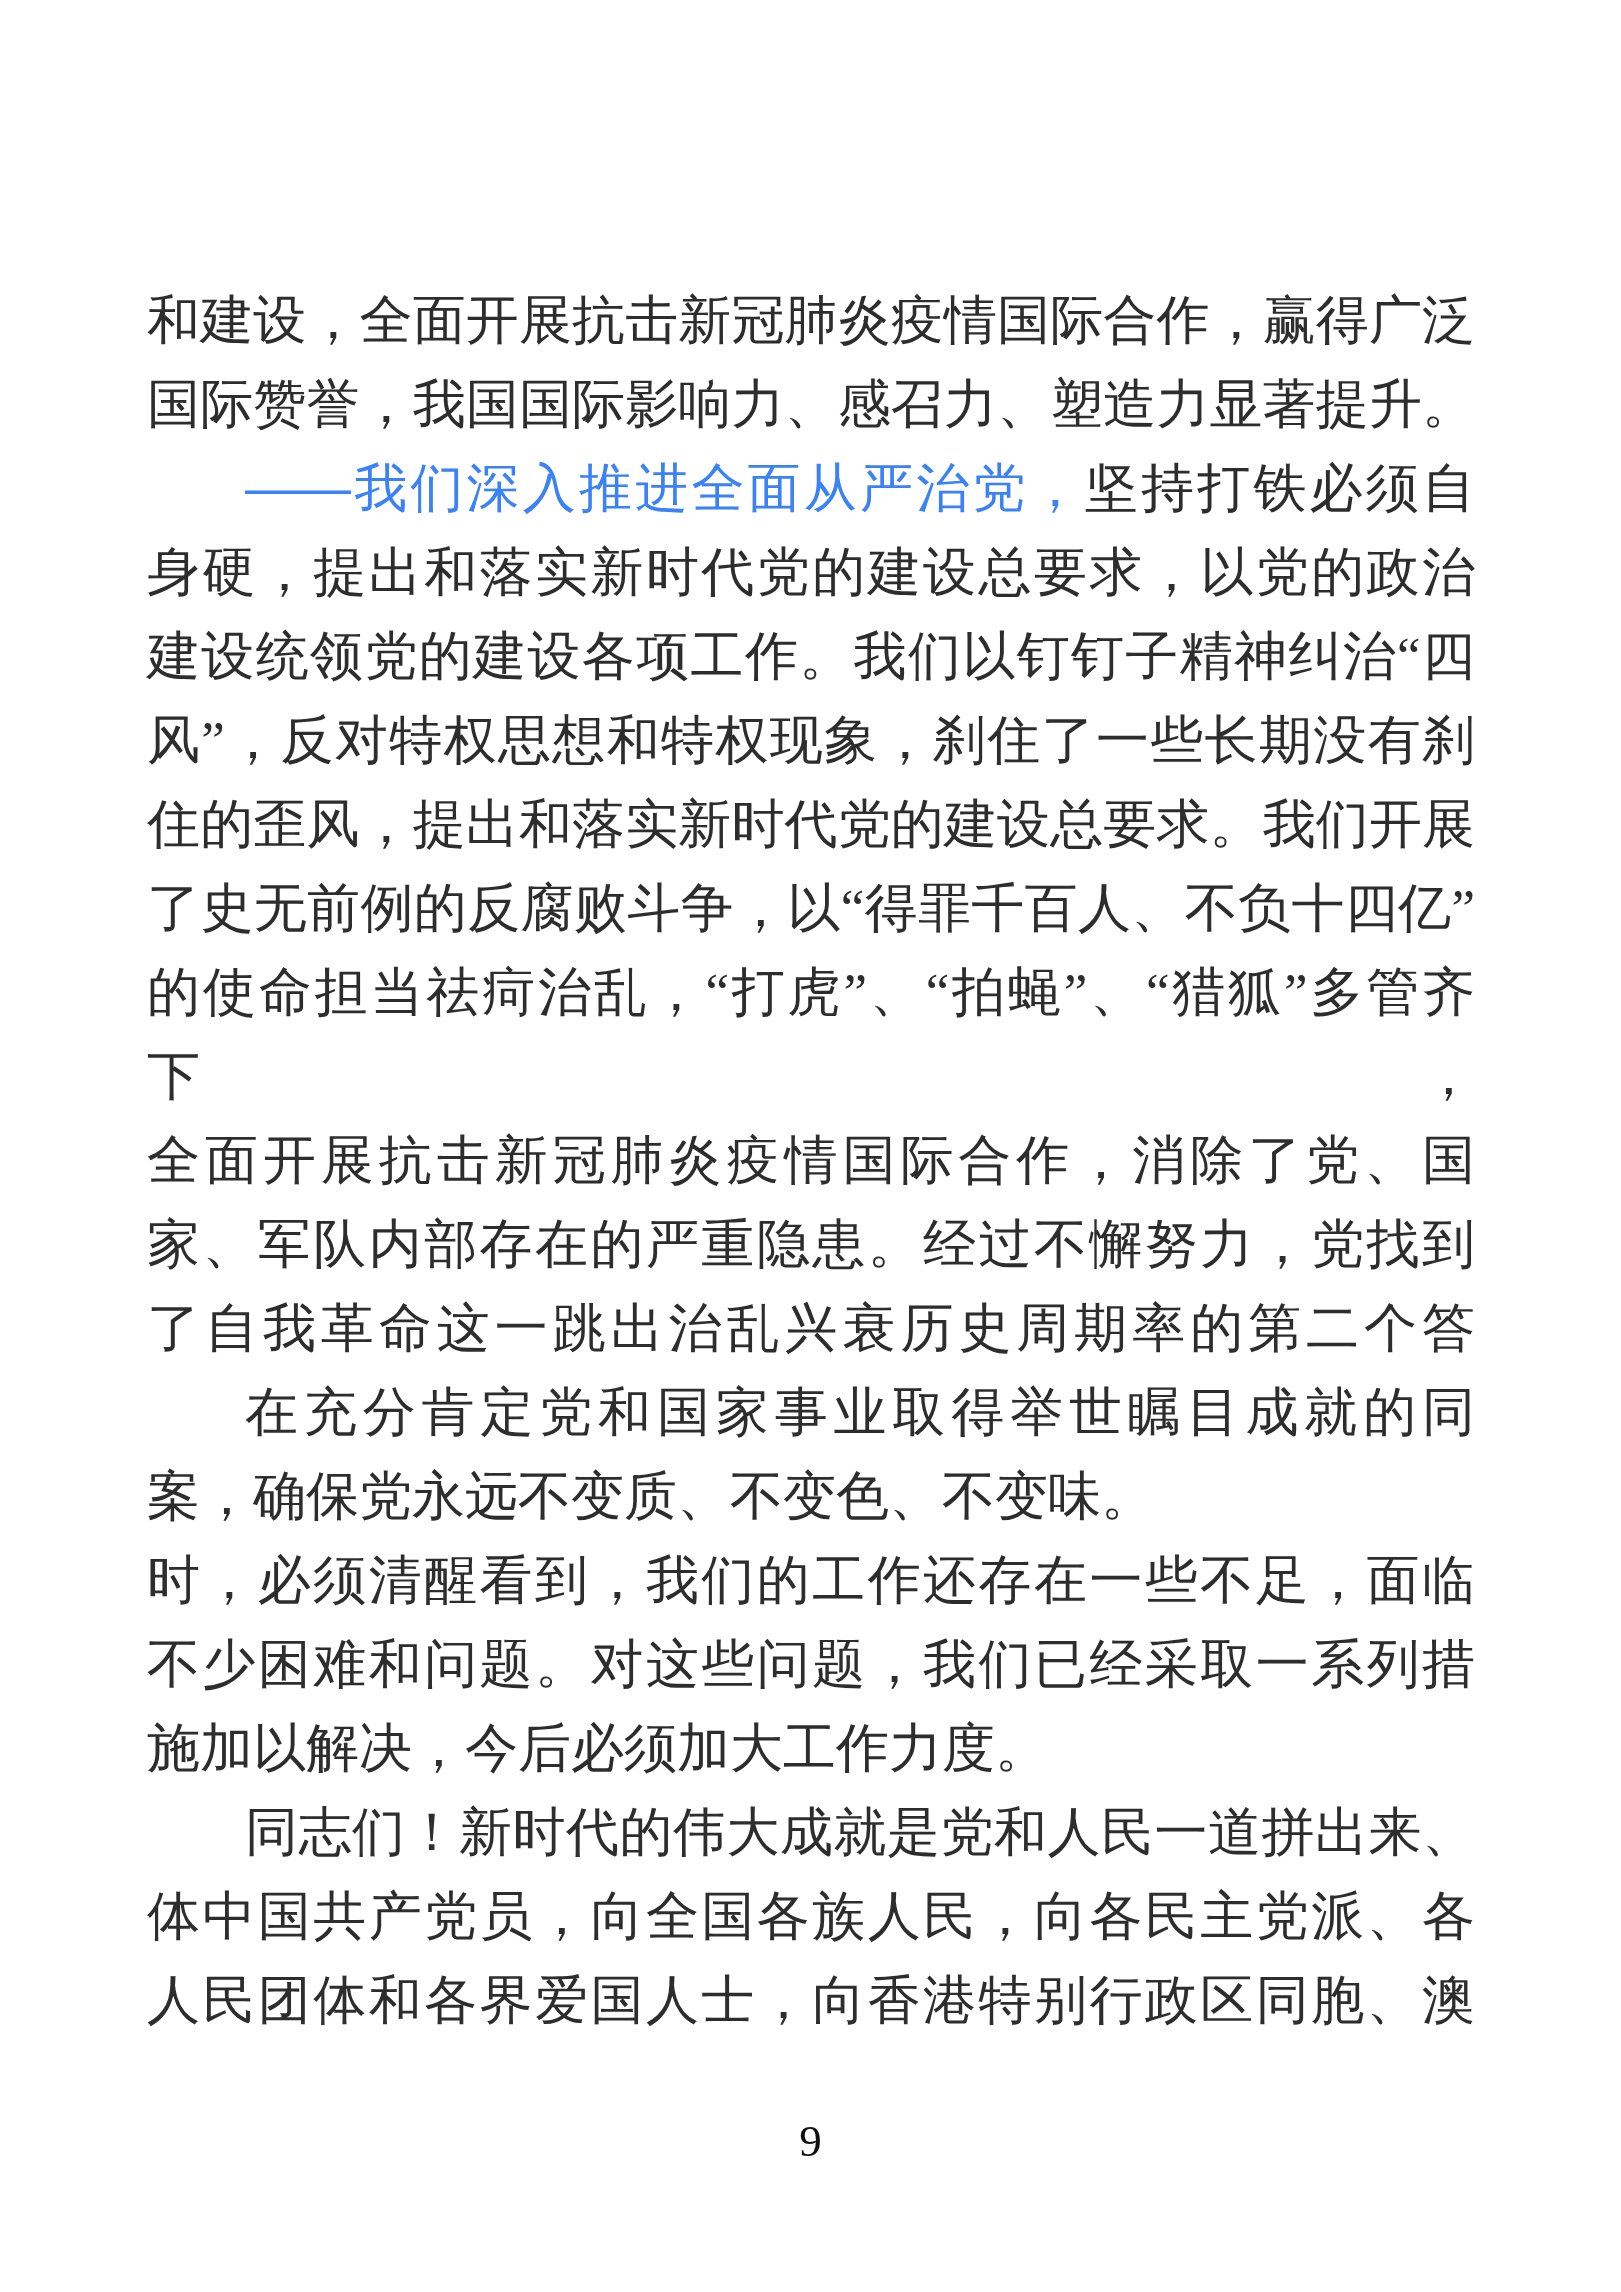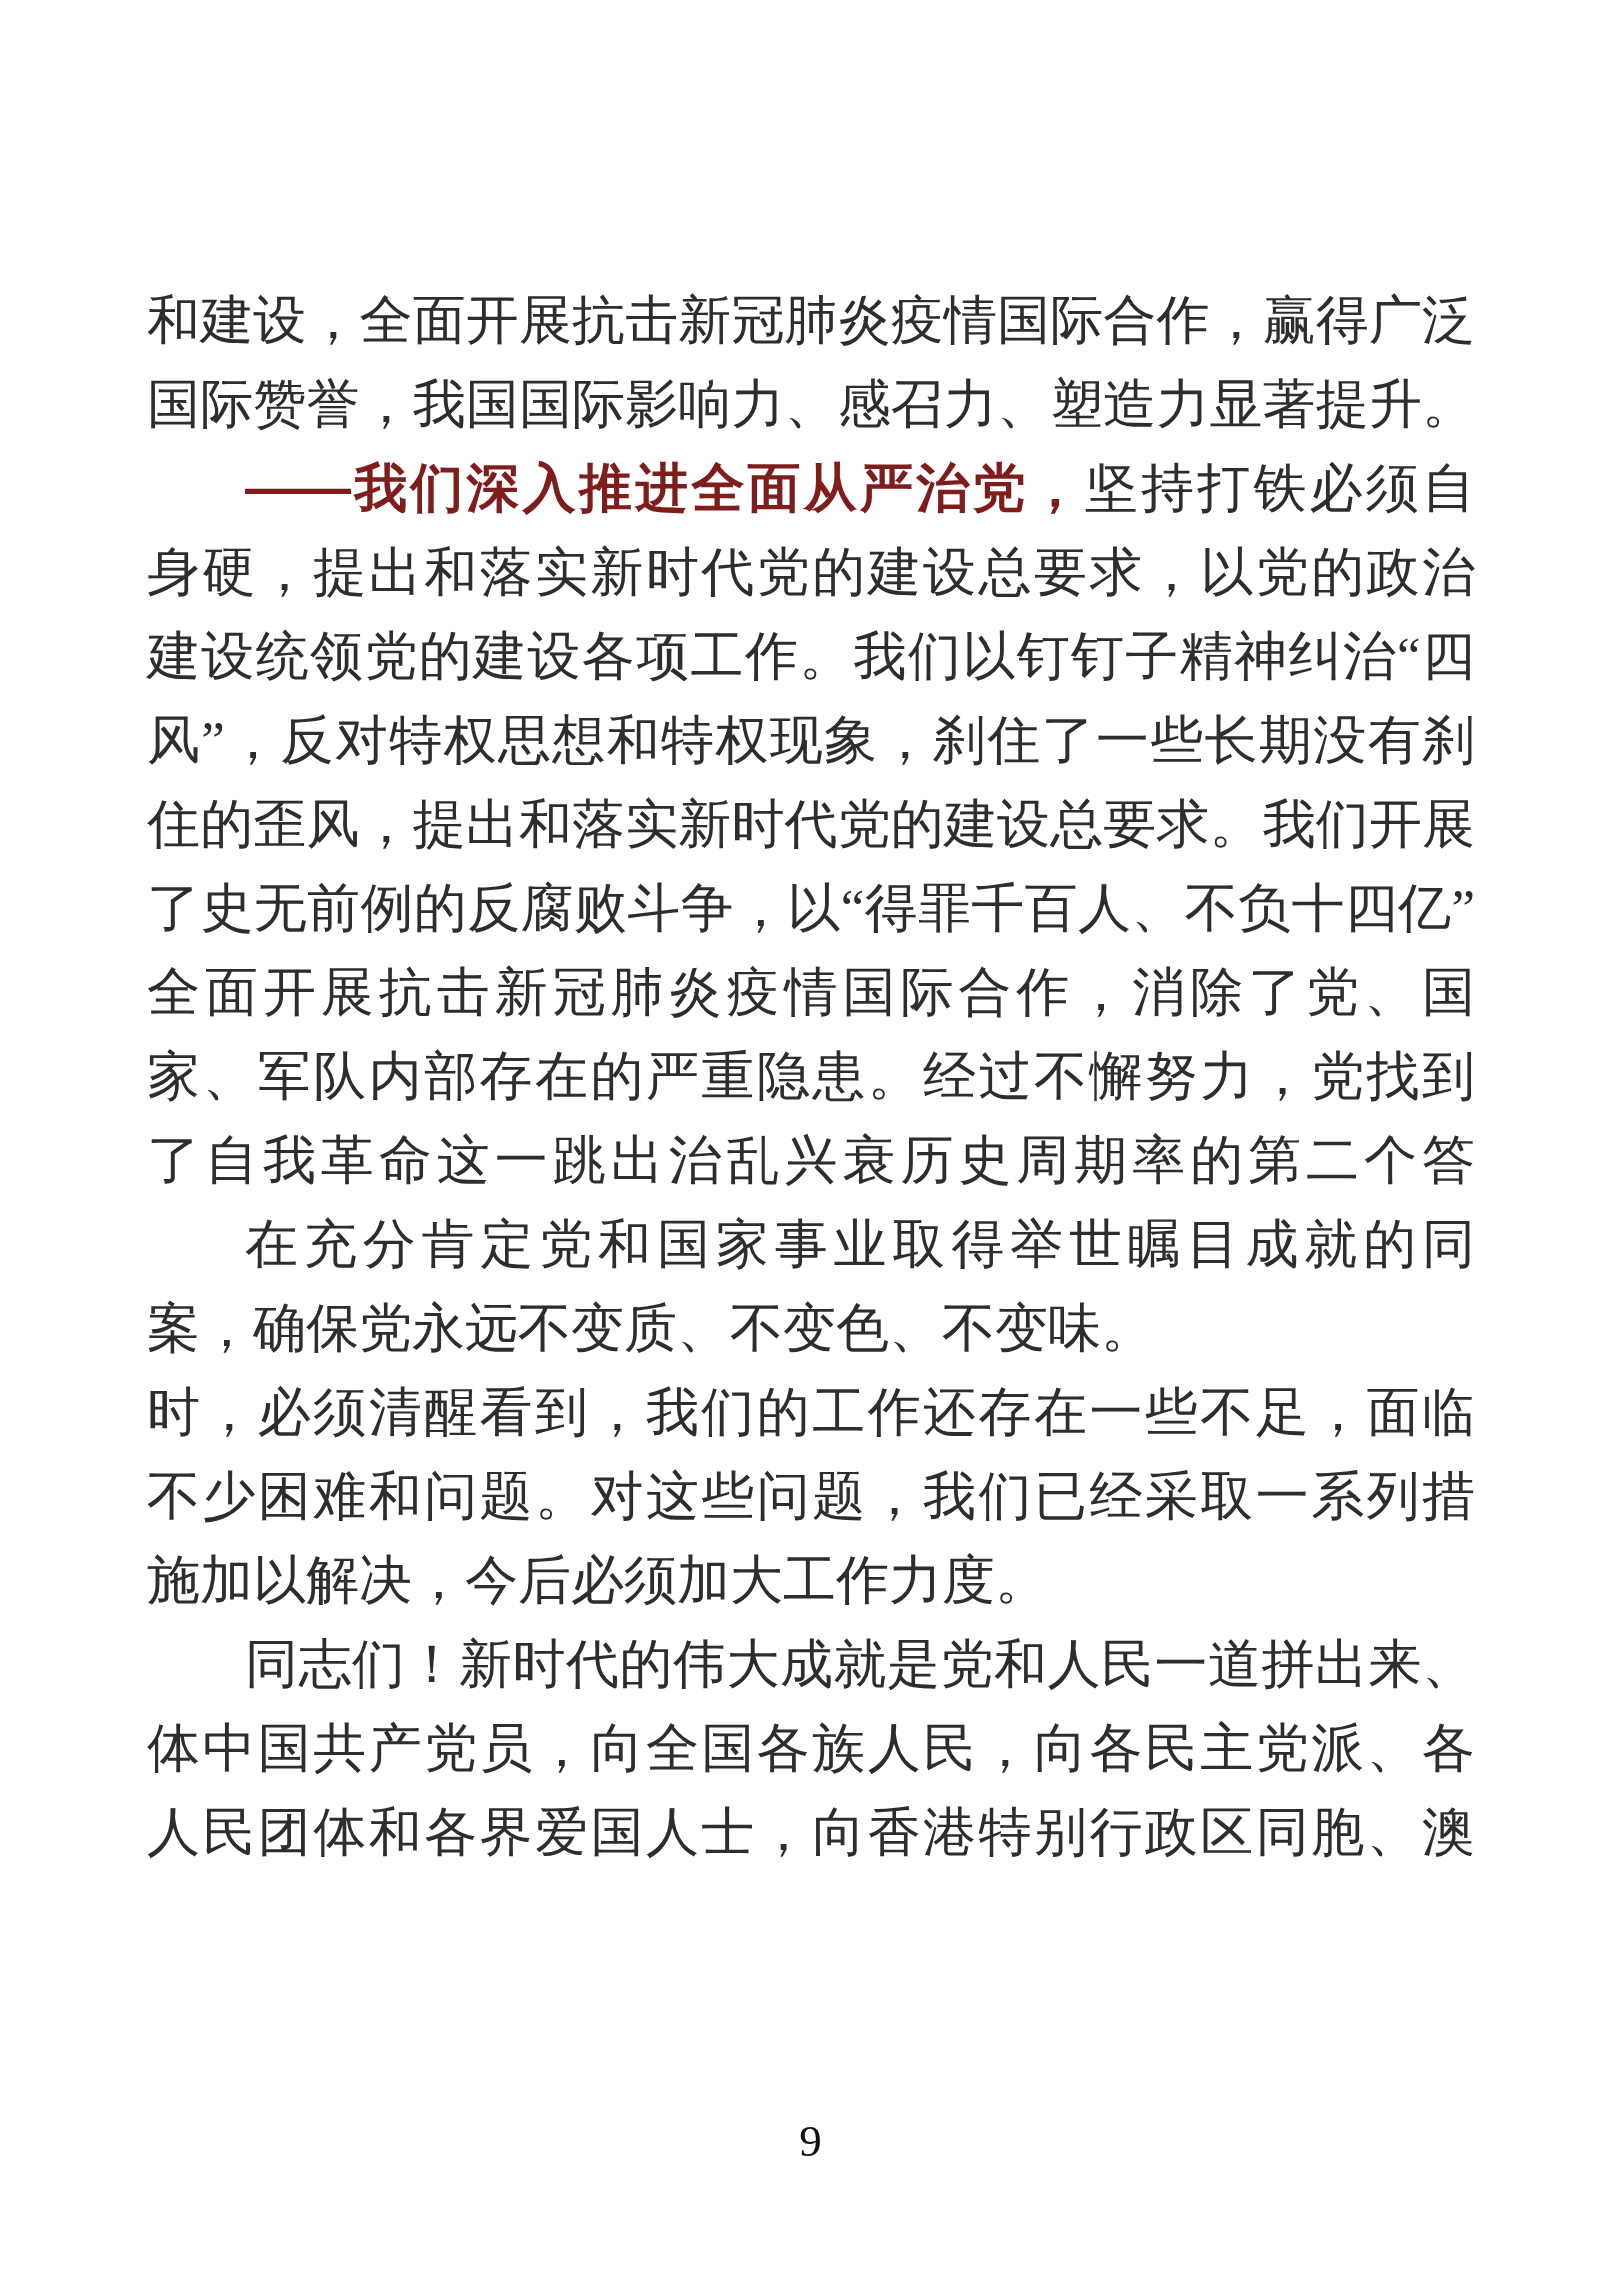--- a/index.html
+++ b/index.html
@@ -30,22 +30,22 @@
     white-space: normal;
   }
   .line.fill {
     text-align-last: justify;
   }
   .line.indent {
     text-indent: 98px;
   }
   .bold-run {
     font-family: "Liberation Sans", "DejaVu Sans", sans-serif;
-    font-weight: 700;
-    color: #7f1d1d;
+    font-weight: 400;
+    color: #3b82f6;
   }
   .page-number {
     position: absolute;
     left: 0;
     right: 0;
     top: 2115px;
     text-align: center;
     font-size: 45px;
     color: #101010;
     font-family: "Liberation Serif", "DejaVu Serif", serif;
@@ -57,20 +57,21 @@
 <div class="page">
   <div class="text-block" id="text-block">
       <div class="line fill">和建设，全面开展抗击新冠肺炎疫情国际合作，赢得广泛</div>
       <div class="line fill">国际赞誉，我国国际影响力、感召力、塑造力显著提升。</div>
       <div class="line indent fill"><span class="bold-run">——我们深入推进全面从严治党，</span>坚持打铁必须自</div>
       <div class="line fill">身硬，提出和落实新时代党的建设总要求，以党的政治</div>
       <div class="line fill">建设统领党的建设各项工作。我们以钉钉子精神纠治“四</div>
       <div class="line fill">风”，反对特权思想和特权现象，刹住了一些长期没有刹</div>
       <div class="line fill">住的歪风，提出和落实新时代党的建设总要求。我们开展</div>
       <div class="line fill">了史无前例的反腐败斗争，以“得罪千百人、不负十四亿”</div>
+      <div class="line fill">的使命担当祛疴治乱，“打虎”、“拍蝇”、“猎狐”多管齐下，</div>
       <div class="line fill">全面开展抗击新冠肺炎疫情国际合作，消除了党、国</div>
       <div class="line fill">家、军队内部存在的严重隐患。经过不懈努力，党找到</div>
       <div class="line fill">了自我革命这一跳出治乱兴衰历史周期率的第二个答</div>
       <div class="line indent fill">在充分肯定党和国家事业取得举世瞩目成就的同</div>
       <div class="line">案，确保党永远不变质、不变色、不变味。</div>
       <div class="line fill">时，必须清醒看到，我们的工作还存在一些不足，面临</div>
       <div class="line fill">不少困难和问题。对这些问题，我们已经采取一系列措</div>
       <div class="line">施加以解决，今后必须加大工作力度。</div>
       <div class="line indent fill">同志们！新时代的伟大成就是党和人民一道拼出来、</div>
       <div class="line fill">体中国共产党员，向全国各族人民，向各民主党派、各</div>

